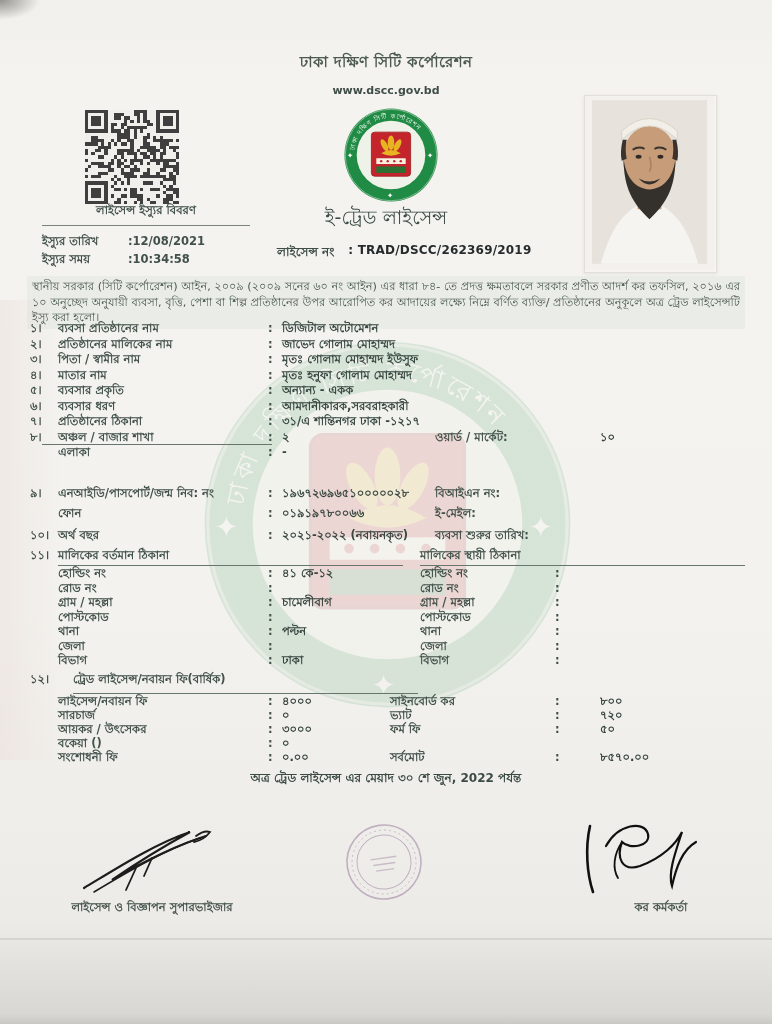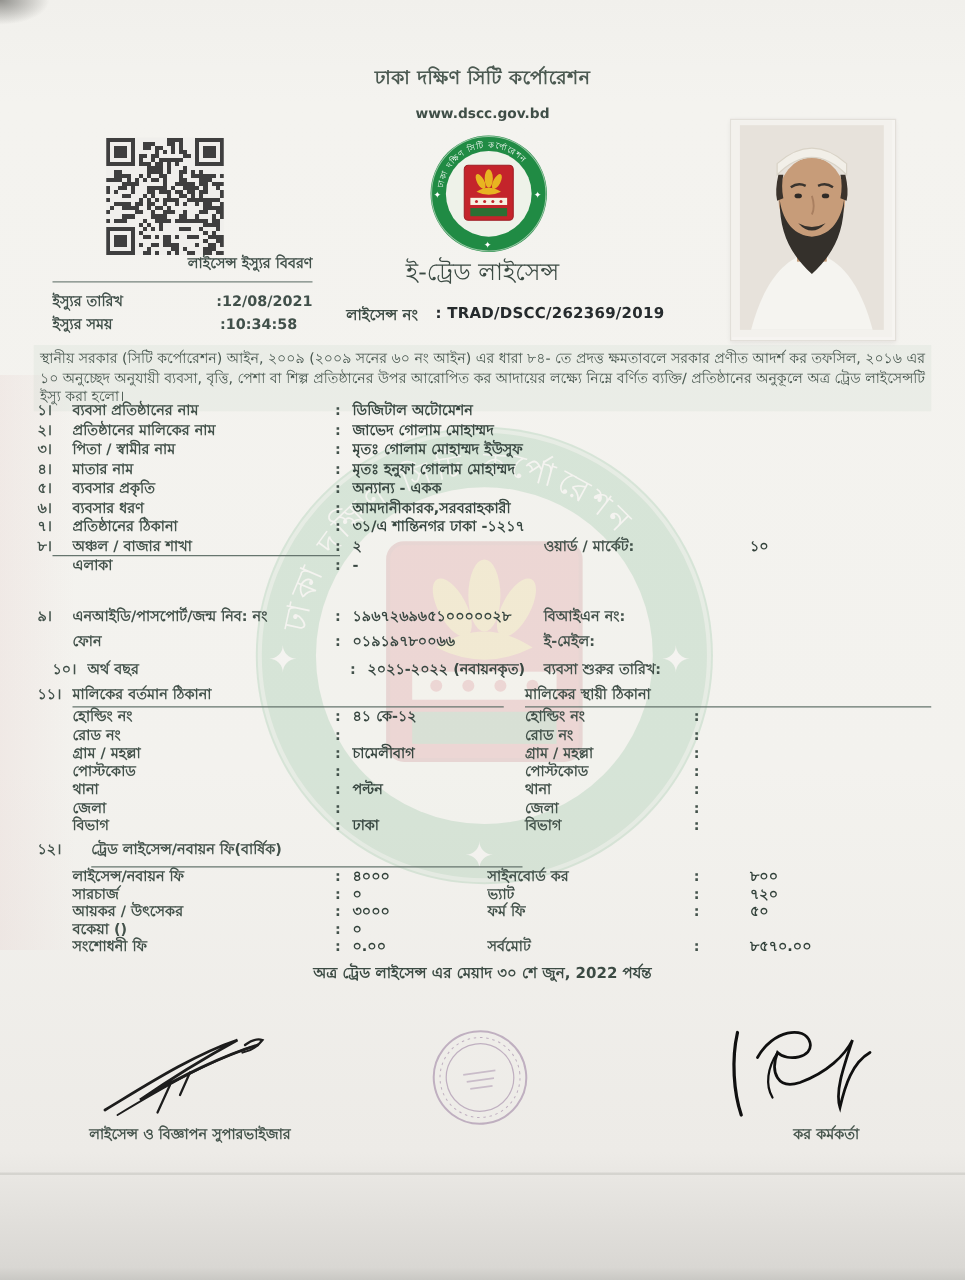--- a/index.html
+++ b/index.html
@@ -30,22 +30,22 @@
   .qr svg{width:100%;height:100%;background:#f0efec;}
 
   .logo-wrap{position:absolute;left:342px;top:106px;width:98px;height:98px;}
   .watermark{position:absolute;left:195px;top:332px;width:385px;height:385px;opacity:.13;}
 
   .photo-frame{position:absolute;left:584px;top:95px;width:131px;height:176px;
     background:#f6f4f1;border:1px solid #e2dfd9;box-shadow:0 1px 4px rgba(0,0,0,.07);}
 
   
   .issue-panel{position:absolute;left:42px;top:202px;width:208px;font-size:11.5px;color:#41504a;}
-  .ip-title{text-align:right;font-weight:600;padding-bottom:4px;border-bottom:1px solid #76847d;margin-bottom:6px;}
-  .ip-row{display:flex;line-height:18px;font-weight:600;gap:48px;}
+  .ip-title{text-align:center;font-weight:600;padding-bottom:4px;border-bottom:1px solid #76847d;margin-bottom:6px;}
+  .ip-row{display:flex;line-height:18px;font-weight:600;}
   .ip-l{width:86px;}
 
   .etrade{position:absolute;top:203px;left:0;right:0;text-align:center;
           font-weight:400;font-size:19px;color:#3c4b44;}
   .licno{position:absolute;top:243px;left:277px;display:flex;font-size:12px;font-weight:700;color:#3e4d46;}
   .licno-v{margin-left:14px;color:#262b2d;letter-spacing:.2px;}
 
   .intro{position:absolute;left:27px;top:276px;width:718px;box-sizing:border-box;
     font-size:11.3px;line-height:15.5px;color:#47564e;text-align:justify;
     background:rgba(184,207,194,.16);padding:3px 5px;}
@@ -55,21 +55,21 @@
   .frow{display:flex;align-items:baseline;line-height:15.5px;}
   .c-no{flex:0 0 28px;font-weight:600;}
   .c-label{flex:0 0 210px;font-weight:600;}
   .c-colon{flex:0 0 14px;font-weight:600;}
   .c-value{flex:1;font-weight:600;color:#384741;}
   .c-rlabel{flex:0 0 120px;text-align:left;font-weight:600;}
   .c-rvalue{flex:0 0 190px;box-sizing:border-box;padding-left:45px;font-weight:700;color:#33423b;}
   .line7{position:absolute;left:12px;top:123px;width:230px;border-top:1px solid #66756e;}
   .g2{margin-top:22px;}
   .g2 .frow{line-height:20px;}
-  .g3{margin-top:5px;margin-left:12px;}
+  .g3{margin-top:5px;}
   
   .addr{margin-top:4px;}
   .addr-head{display:flex;line-height:16px;}
   .addr-title-l{flex:0 0 345px;font-weight:600;border-bottom:1px solid #66756e;padding-bottom:0;}
   .addr-gap{flex:0 0 17px;}
   .addr-title-r{flex:1;font-weight:600;border-bottom:1px solid #66756e;padding-bottom:2px;}
   .arow{display:flex;align-items:baseline;line-height:14.5px;}
   .addr .arow:first-of-type{margin-top:2px;}
   .a-label{flex:0 0 210px;font-weight:600;}
   .a-value{flex:0 0 138px;font-weight:600;color:#384741;}

